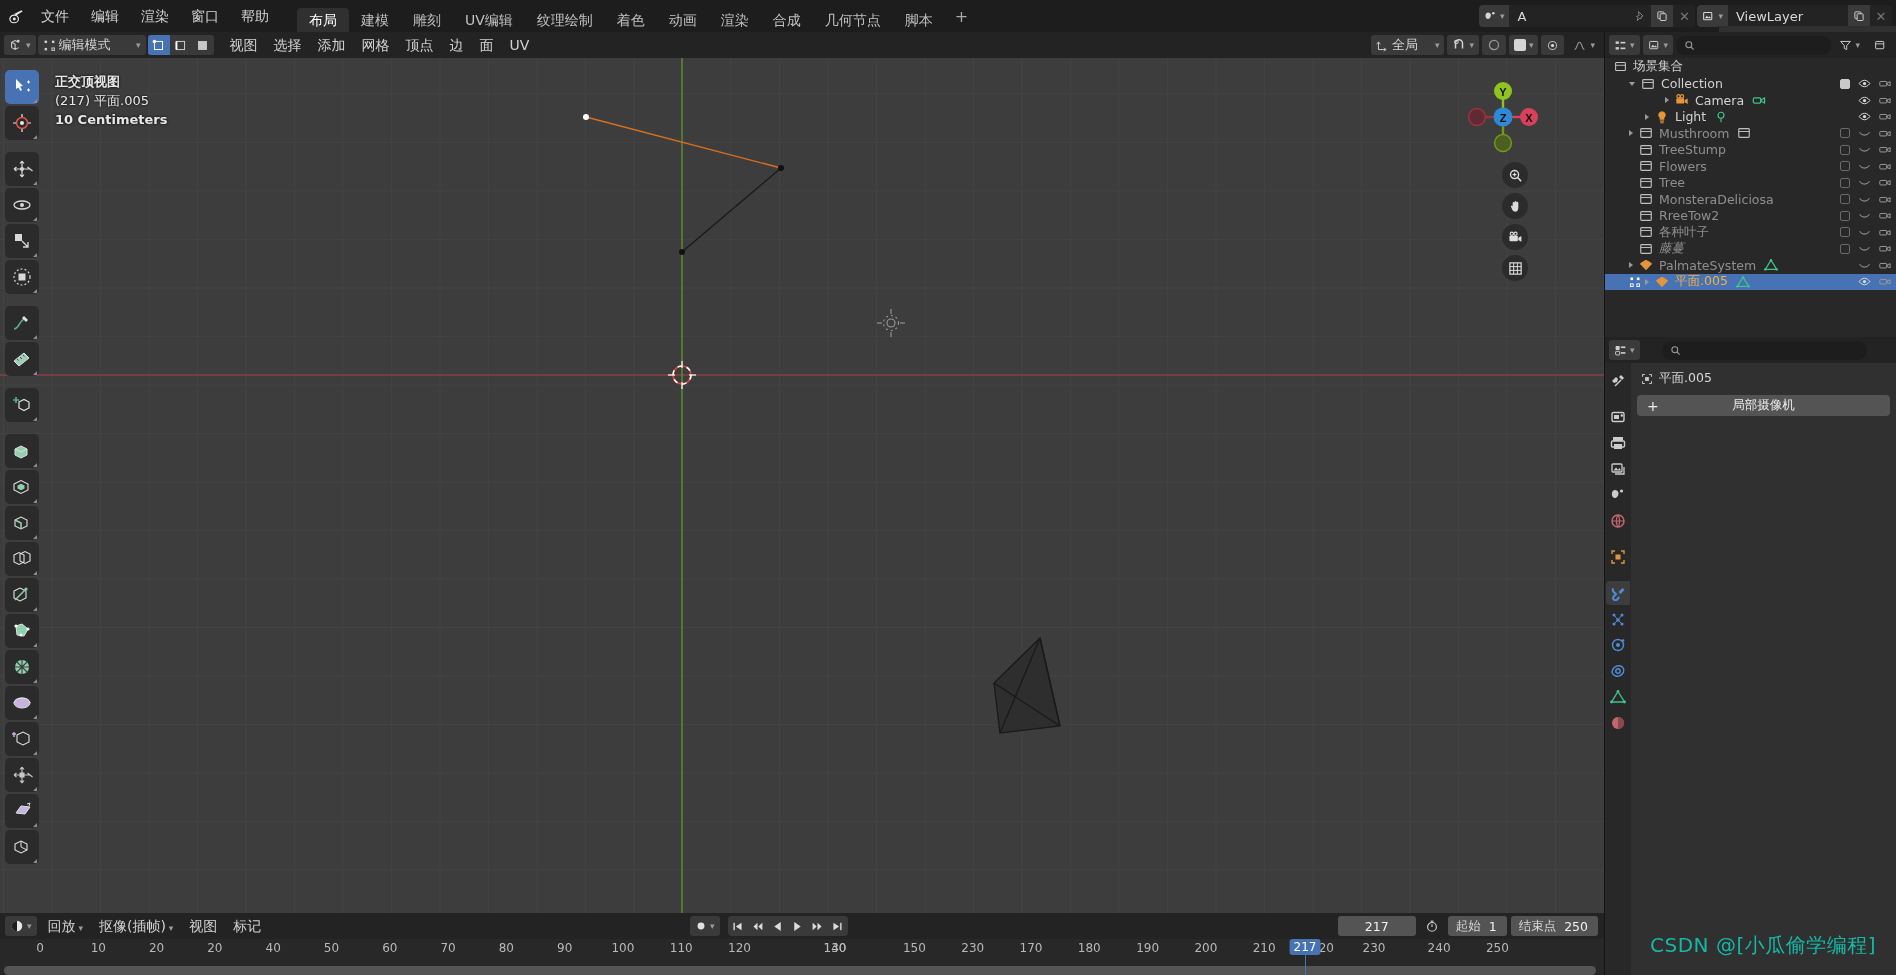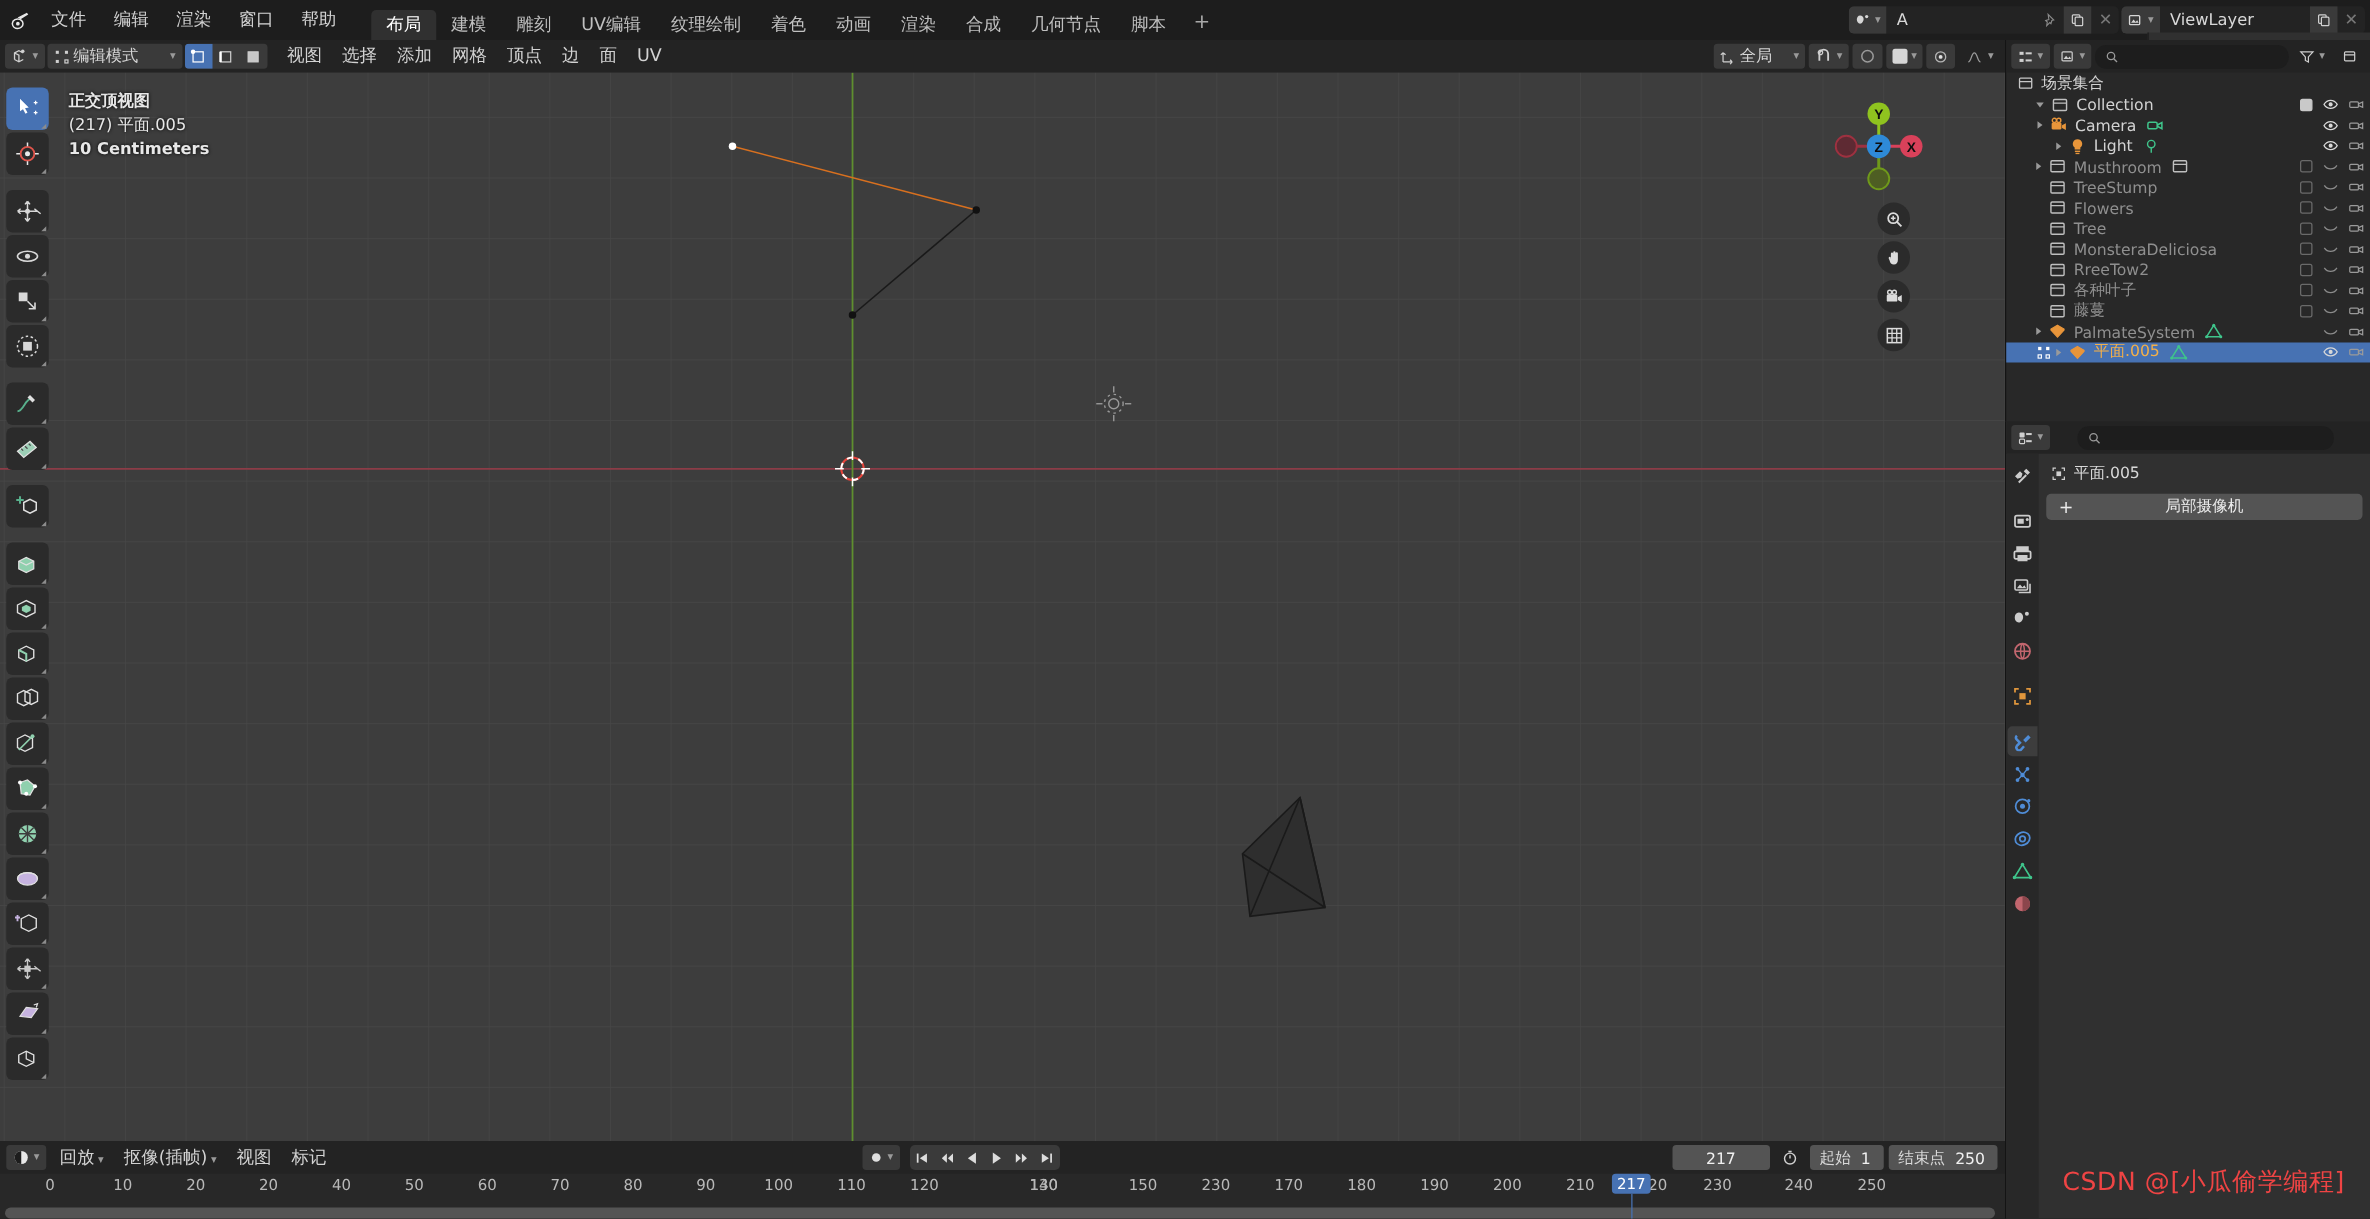--- a/index.html
+++ b/index.html
@@ -232,21 +232,21 @@
     font-size: 12px; color: #fff; transform: translateX(-50%); z-index: 4;
   }
   .playhead-line { position: absolute; top: 16px; bottom: 0; width: 1px; background: #4772b3; z-index: 3; }
   .scrollbar {
     position: absolute; left: 0; bottom: 0; height: 9px; background: #545454;
     border-radius: 5px;
   }
 
   
   .watermark {
-    position: absolute; right: 20px; bottom: 16px; font-size: 20px; color: #ef4444;
+    position: absolute; right: 20px; bottom: 16px; font-size: 20px; color: #14b8a6;
     letter-spacing: 0.5px;
   }
   svg { display: block; }
 </style>
 </head>
 <body>
 
 <div class="app">
 
   <div class="topbar">
@@ -915,21 +915,21 @@
               </svg>
             </span>
             <span style="color:#9a9a9a;display:flex">
               <svg width="13" height="13" viewBox="0 0 16 16">
                 <rect x="1" y="5.5" width="8.5" height="5.5" rx="1" fill="none" stroke="currentColor" stroke-width="1.2"></rect>
                 <path d="M9.7 7.5l4-1.8v5.2l-4-1.8z" fill="none" stroke="currentColor" stroke-width="1.2"></path>
               </svg>
             </span>
           </span>
         </div>
-        <div class="ol-row" style="padding-left: 25px;">
+        <div class="ol-row" style="padding-left: 60px;">
           <span class="tri" style="margin-right:6px"></span>
           <span style="margin-right:6px;display:flex">
             <svg width="14" height="14" viewBox="0 0 16 16">
               <rect x="1.5" y="6" width="9" height="6" rx="1" fill="#e8953a"></rect>
               <path d="M11 8.3l3.5-1.9v6.2L11 10.7z" fill="#e8953a"></path>
               <circle cx="4" cy="3.8" r="1.9" fill="none" stroke="#e8953a" stroke-width="1.3"></circle>
               <circle cx="8" cy="3.8" r="1.9" fill="none" stroke="#e8953a" stroke-width="1.3"></circle>
             </svg>
           </span>
           <span class="nm">Camera</span>
@@ -1154,21 +1154,21 @@
               </svg>
             </span>
             <span style="color:#9a9a9a;display:flex">
               <svg width="13" height="13" viewBox="0 0 16 16">
                 <rect x="1" y="5.5" width="8.5" height="5.5" rx="1" fill="none" stroke="currentColor" stroke-width="1.2"></rect>
                 <path d="M9.7 7.5l4-1.8v5.2l-4-1.8z" fill="none" stroke="currentColor" stroke-width="1.2"></path>
               </svg>
             </span>
           </span>
         </div>
-        <div class="ol-row dim" style="padding-left: 24px;">
+        <div class="ol-row dim" style="padding-left: 24px; font-style: italic;">
           <span style="width:10px;display:inline-block"></span>
           <span style="margin-right:6px;display:flex">
             <svg width="14" height="14" viewBox="0 0 16 16">
               <rect x="2" y="3" width="12" height="10" rx="1" fill="none" stroke="#bfbfbf" stroke-width="1.3"></rect>
               <line x1="2" y1="6.3" x2="14" y2="6.3" stroke="#bfbfbf" stroke-width="1.1"></line>
             </svg>
           </span>
           <span class="nm">藤蔓</span>
           <span class="ol-right">
             <span class="ckbox"></span>

